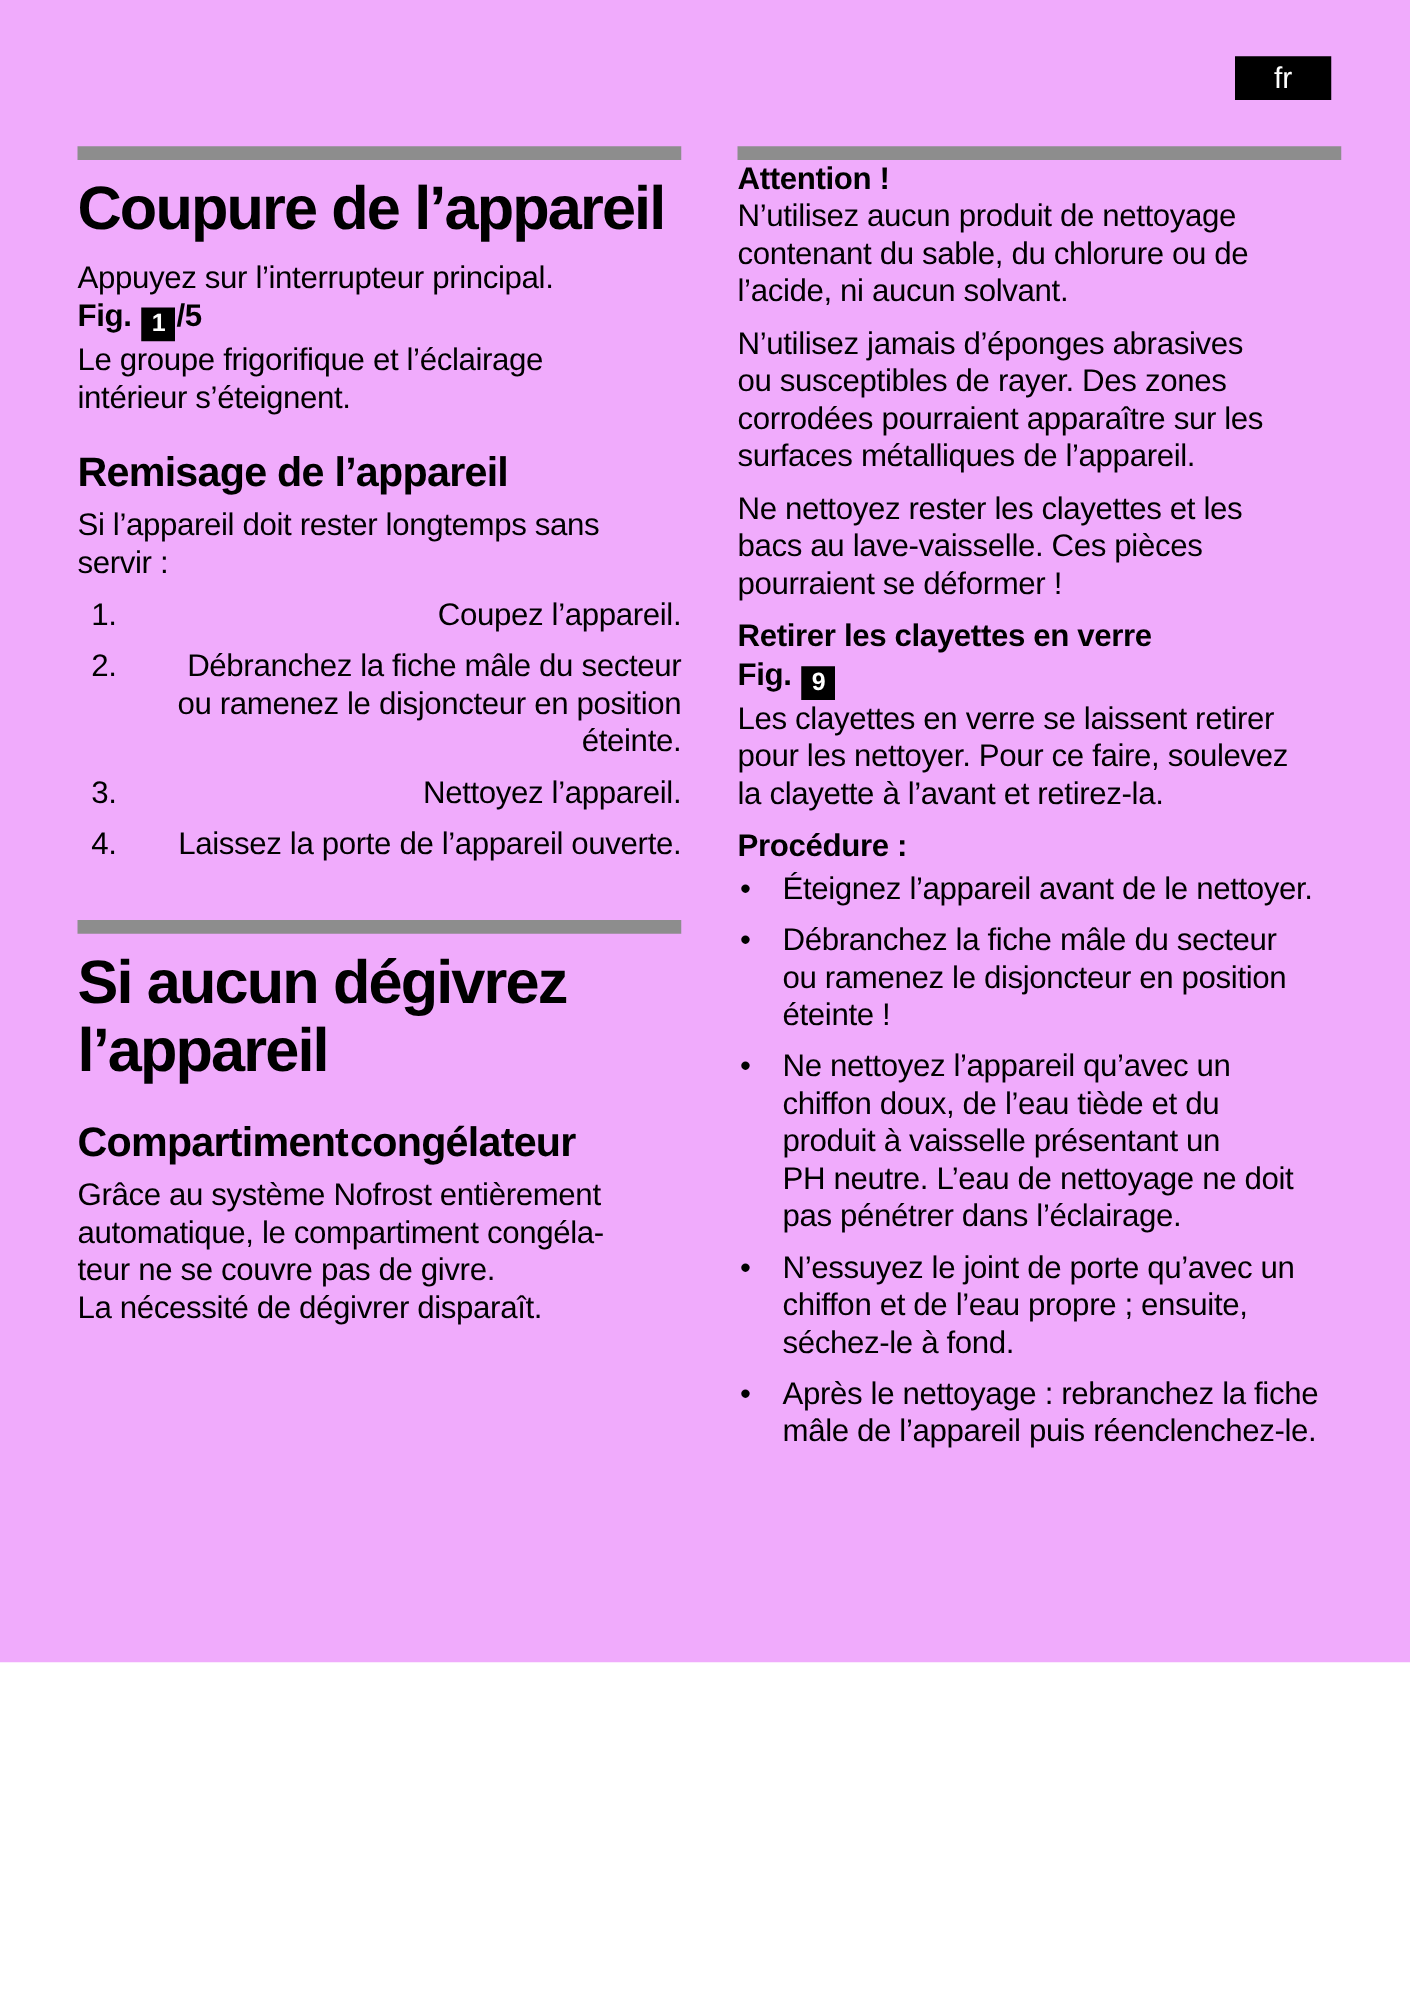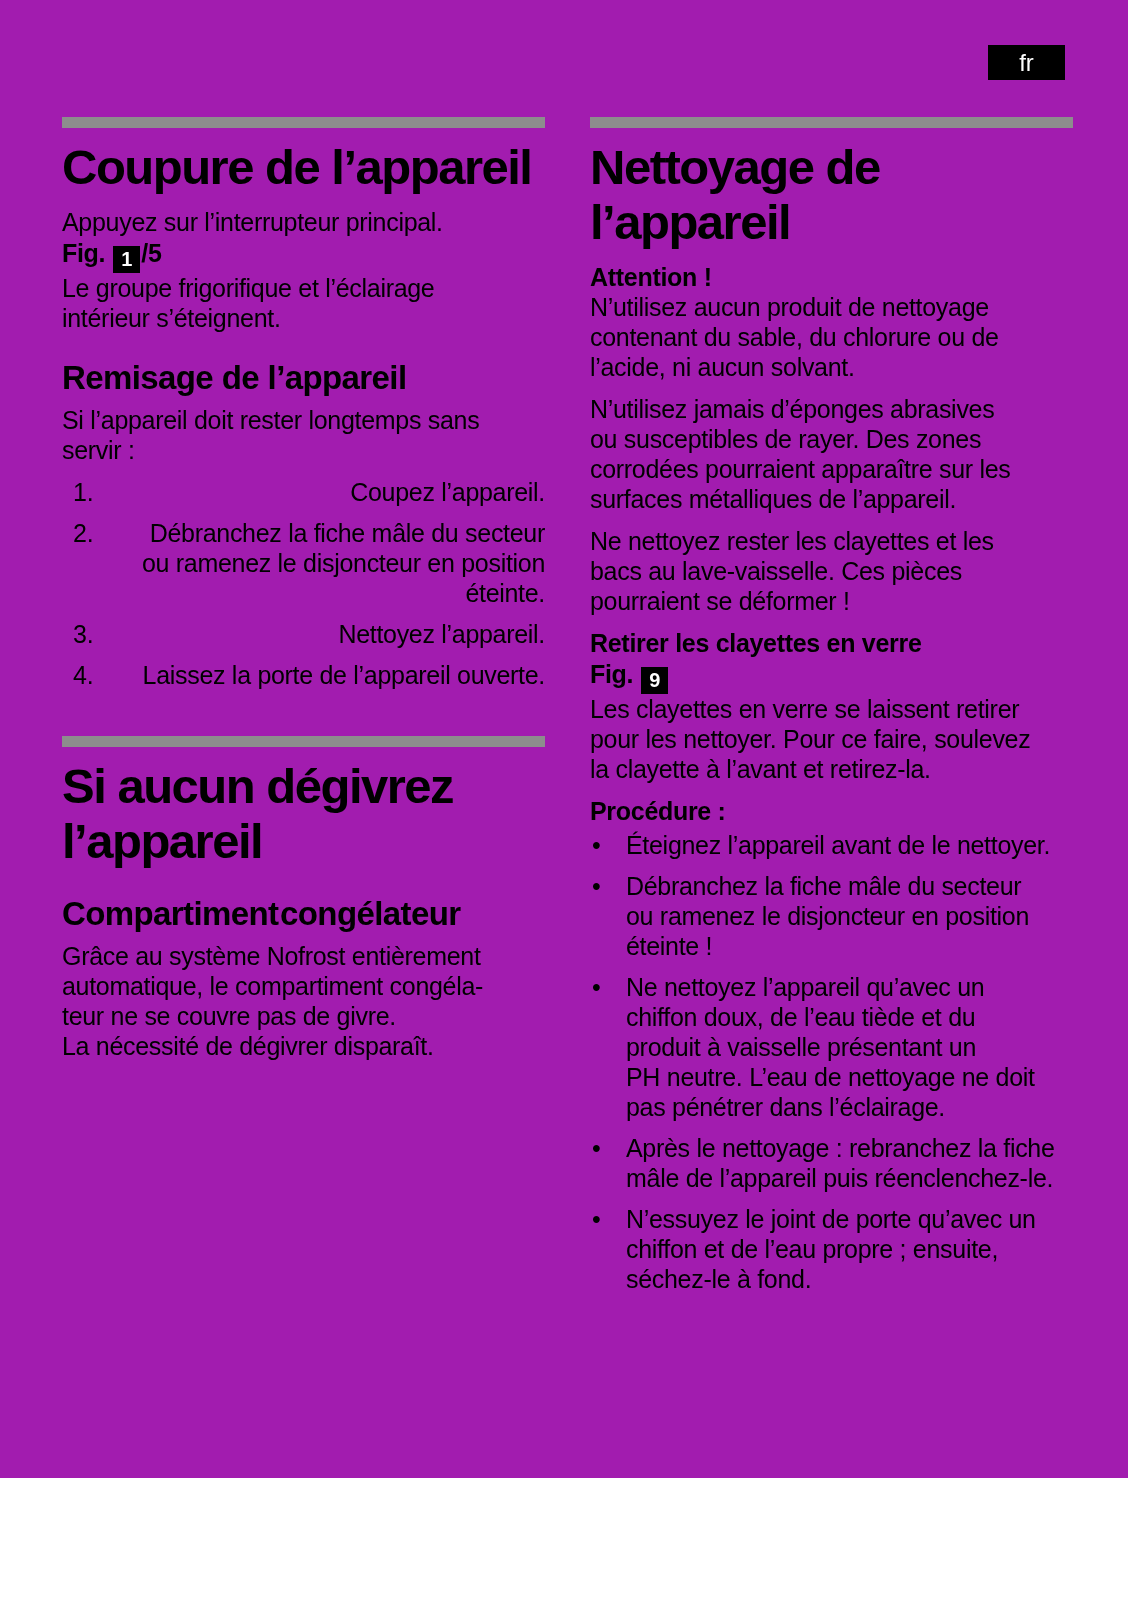--- a/index.html
+++ b/index.html
@@ -1,21 +1,21 @@
 <!DOCTYPE html>
 <html><head>
 <meta charset="utf-8">
 <style>
   * { margin: 0; padding: 0; box-sizing: border-box; }
   html, body { background: #ffffff; }
   .page {
     position: relative;
     width: 1128px;
-    height: 1478px;
-    background: #a21caf;
+    height: 1330px;
+    background: #f0abfc;
     color: #000000;
     font-family: "Liberation Sans", "DejaVu Sans", sans-serif;
     overflow: hidden;
   }
   .lang-badge {
     position: absolute;
     left: 988px;
     top: 45px;
     width: 77px;
     height: 35px;
@@ -139,21 +139,20 @@
 l’appareil</h1>
       <h2 class="tight">Compartiment congélateur</h2>
       <p>Grâce au système Nofrost entièrement
 automatique, le compartiment congéla-
 teur ne se couvre pas de givre.
 La nécessité de dégivrer disparaît.</p>
     </div>
 
     <div class="col">
       <div class="rule"></div>
-      <h1>Nettoyage de l’appareil</h1>
       <p class="bold attach">Attention !</p>
       <p>N’utilisez aucun produit de nettoyage
 contenant du sable, du chlorure ou de
 l’acide, ni aucun solvant.</p>
       <p>N’utilisez jamais d’éponges abrasives
 ou susceptibles de rayer. Des zones
 corrodées pourraient apparaître sur les
 surfaces métalliques de l’appareil.</p>
       <p>Ne nettoyez rester les clayettes et les
 bacs au lave-vaisselle. Ces pièces
@@ -167,25 +166,25 @@
       <ul class="tips">
         <li>Éteignez l’appareil avant de le nettoyer.</li>
         <li>Débranchez la fiche mâle du secteur
 ou ramenez le disjoncteur en position
 éteinte !</li>
         <li>Ne nettoyez l’appareil qu’avec un
 chiffon doux, de l’eau tiède et du
 produit à vaisselle présentant un
 PH neutre. L’eau de nettoyage ne doit
 pas pénétrer dans l’éclairage.</li>
-        <li>Après le nettoyage : rebranchez la fiche
-mâle de l’appareil puis réenclenchez-le.</li>
         <li>N’essuyez le joint de porte qu’avec un
 chiffon et de l’eau propre ; ensuite,
 séchez-le à fond.</li>
+        <li>Après le nettoyage : rebranchez la fiche
+mâle de l’appareil puis réenclenchez-le.</li>
       </ul>
     </div>
 
   </div>
 
   <div class="page-number">41</div>
 
 </div>
 
 </body></html>

